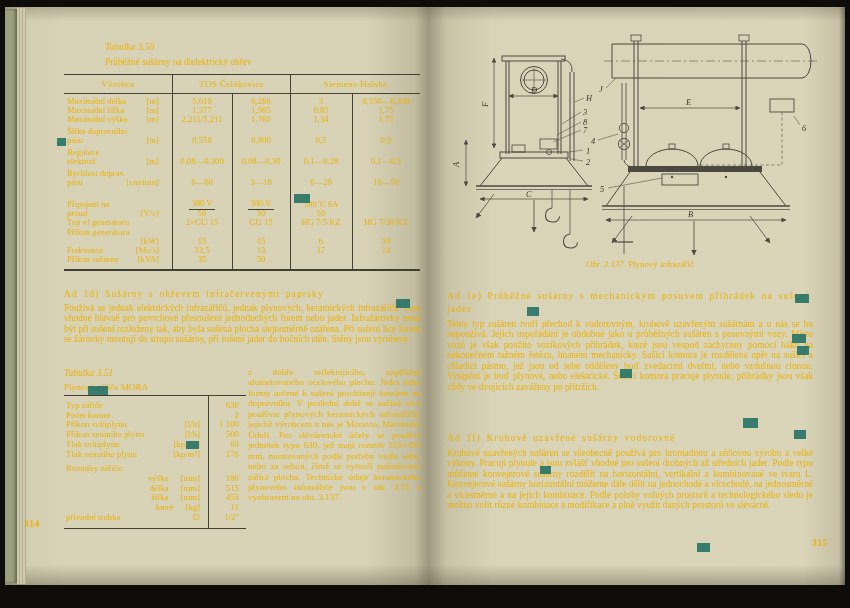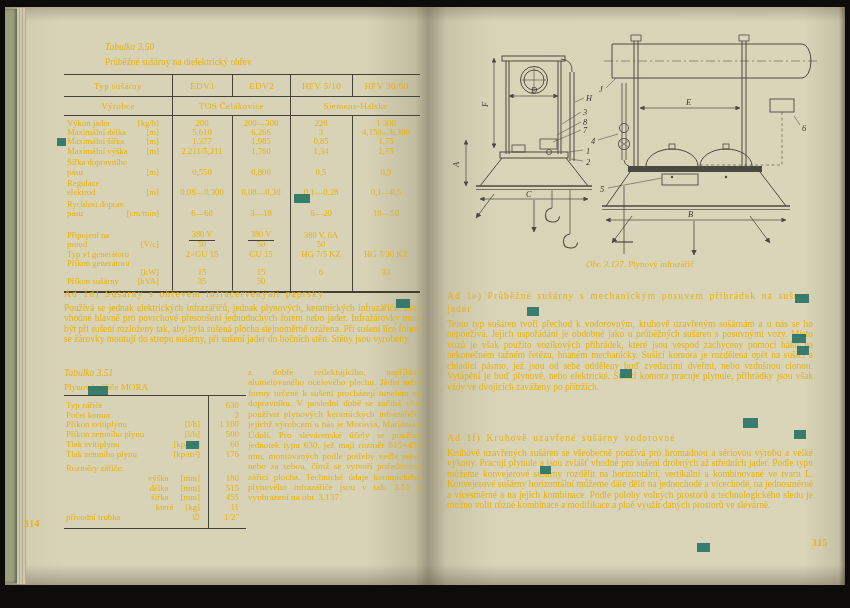--- a/index.html
+++ b/index.html
@@ -66,49 +66,30 @@
   <div class="spread"></div>
   <div class="cover"></div>
   <div class="edges"></div>
   <div class="redge"></div>
 
   <div>
     <div class="abs ital smallcap" style="left:105px;top:42px">Tabulka 3.50</div>
     <div class="abs" style="left:105px;top:57px;font-size:9.3px">Průběžné sušárny na dielektrický ohřev</div>
 
     <div id="t350">
-      <div class="hrow hrow1" id="t350-cols">
-          <div class="hcell" style="width: 108px;">Typ sušárny</div>
-          <div class="hcell vl" style="width: 60px;">EDV1</div>
-          <div class="hcell vl" style="width: 58px;">EDV2</div>
-          <div class="hcell vl" style="width: 62px;">HFV 5/10</div>
-          <div class="hcell vl" style="width: 68px;">HFV 30/60</div>
-        </div>
       <div class="hrow hrow2" id="t350-makers">
           <div class="hcell" style="width: 108px;">Výrobce</div>
           <div class="hcell vl" style="width: 118px;">TOS Čelákovice</div>
           <div class="hcell vl" style="width: 130px;">Siemens-Halske</div>
         </div>
       <div id="t350-body">
         <div class="bline" style="left:108px"></div>
         <div class="bline" style="left:168px"></div>
         <div class="bline" style="left:226px"></div>
         <div class="bline" style="left:288px"></div>
-      <div class="trow">
-            <div class="tlabel">
-              <div class="tline">
-                <span class="t">Výkon jader</span>
-                <span class="u">[kg/h]</span>
-              </div>
-            </div>
-            <div class="tval" style="width: 60px;">200</div>
-            <div class="tval" style="width: 58px;">200—300</div>
-            <div class="tval" style="width: 62px;">220</div>
-            <div class="tval" style="width: 68px;">1 300</div>
-          </div>
           <div class="trow">
             <div class="tlabel">
               <div class="tline">
                 <span class="t">Maximální délka</span>
                 <span class="u">[m]</span>
               </div>
             </div>
             <div class="tval" style="width: 60px;">5,610</div>
             <div class="tval" style="width: 58px;">6,266</div>
             <div class="tval" style="width: 62px;">3</div>
@@ -222,20 +203,32 @@
               </div>
               <div class="tline">
                 <span class="t"></span>
                 <span class="u">[kW]</span>
               </div>
             </div>
             <div class="tval" style="width: 60px;">15</div>
             <div class="tval" style="width: 58px;">15</div>
             <div class="tval" style="width: 62px;">6</div>
             <div class="tval" style="width: 68px;">33</div>
+          </div>
+          <div class="trow">
+            <div class="tlabel">
+              <div class="tline">
+                <span class="t">Frekvence</span>
+                <span class="u">[Mc/s]</span>
+              </div>
+            </div>
+            <div class="tval" style="width: 60px;">13,5</div>
+            <div class="tval" style="width: 58px;">13</div>
+            <div class="tval" style="width: 62px;">17</div>
+            <div class="tval" style="width: 68px;">14</div>
           </div>
           <div class="trow">
             <div class="tlabel">
               <div class="tline">
                 <span class="t">Příkon sušárny</span>
                 <span class="u">[kVA]</span>
               </div>
             </div>
             <div class="tval" style="width: 60px;">35</div>
             <div class="tval" style="width: 58px;">50</div>

